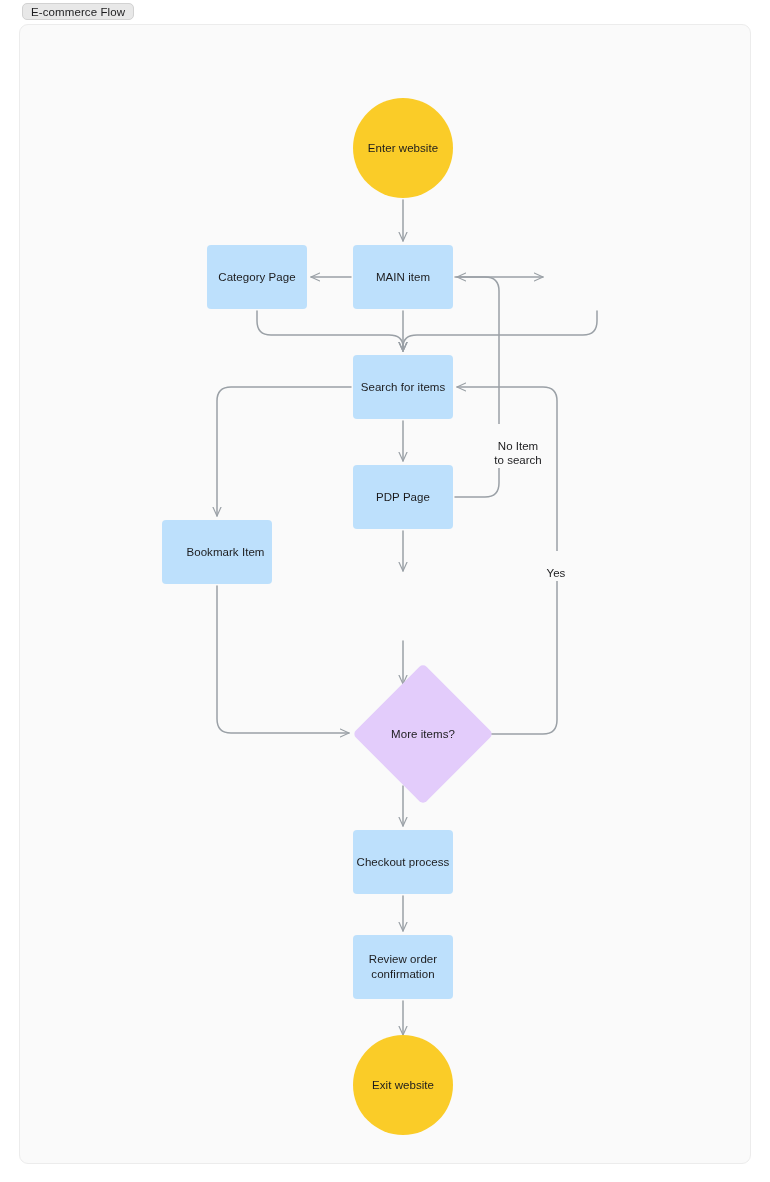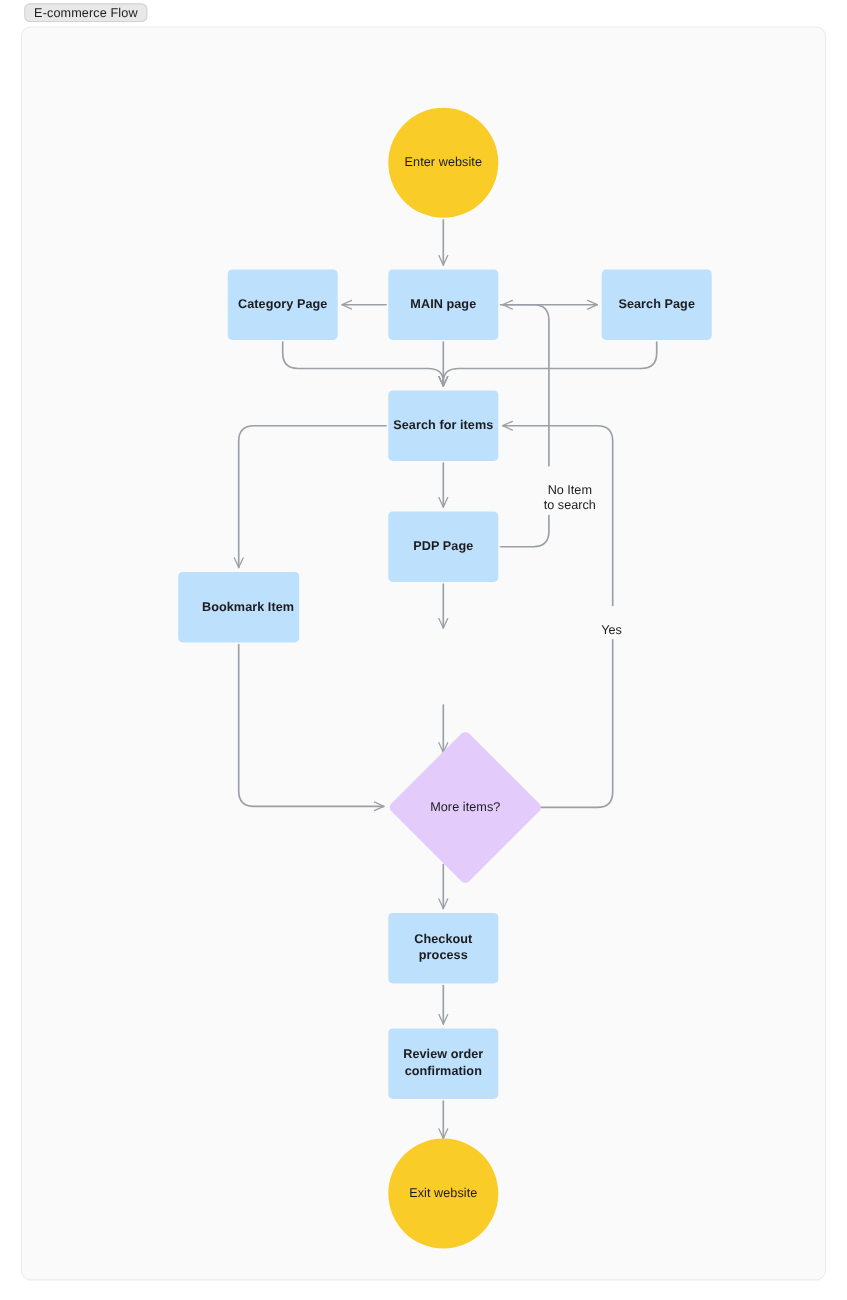--- a/index.html
+++ b/index.html
@@ -75,21 +75,20 @@
     justify-content: center;
     text-align: center;
     box-sizing: border-box;
     font-size: 11.5px;
     line-height: 15px;
     color: #1c1c1e;
     letter-spacing: 0.05px;
   }
   .node.rect {
     border-radius: 4px;
-    font-weight: bold;
   }
   .node.circle {
     border-radius: 50%;
   }
   .node.diamond-wrap {
     background: transparent;
   }
   .diamond-shape {
     position: absolute;
     left: 0; top: 0;
@@ -172,26 +171,23 @@
 
       <div class="node circle" style="left:333px;top:73px;width:100px;height:100px;background:#facc28;">
         <span>Enter website</span>
       </div>
 
       <div class="node rect" style="left:187px;top:220px;width:100px;height:64px;background:#bde0fc;">
         <span>Category Page</span>
       </div>
 
       <div class="node rect" style="left:333px;top:220px;width:100px;height:64px;background:#bde0fc;">
-        <span>MAIN page</span>
-      </div>
-
-      <div class="node rect" style="left:527px;top:220px;width:100px;height:64px;background:#bde0fc;">
-        <span>Search Page</span>
-      </div>
+        <span>MAIN item</span>
+      </div>
+
 
       <div class="node rect" style="left:333px;top:330px;width:100px;height:64px;background:#bde0fc;">
         <span>Search for items</span>
       </div>
 
       <div class="node rect" style="left:333px;top:440px;width:100px;height:64px;background:#bde0fc;">
         <span>PDP Page</span>
       </div>
 
       <div class="node rect" style="left:142px;top:495px;width:110px;height:64px;background:#bde0fc;padding-left:17px;">

